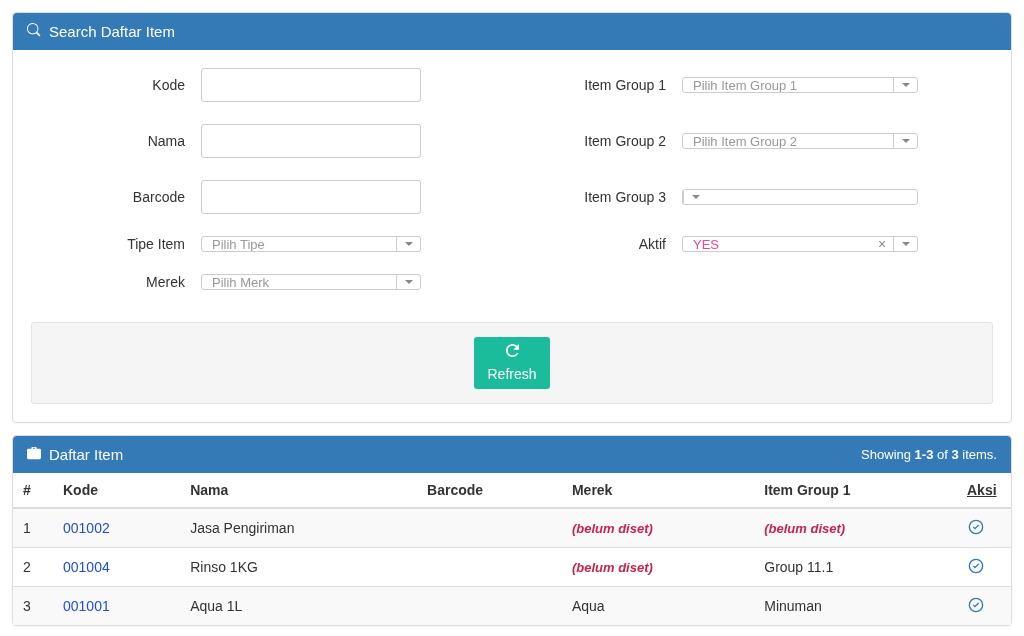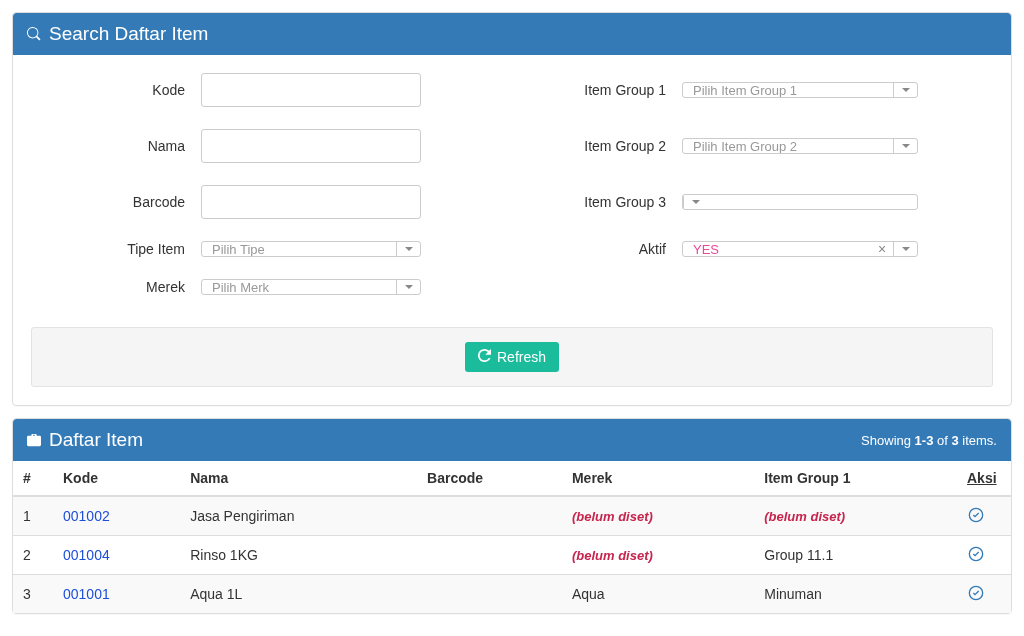--- a/index.html
+++ b/index.html
@@ -22,23 +22,23 @@
     color: #fff;
     padding: 10px 14px;
     border-top-left-radius: 4px;
     border-top-right-radius: 4px;
     display: flex;
     align-items: center;
     justify-content: space-between;
   }
   .heading-left {
     display: flex;
-    align-items: center;
+    align-items: flex-start;
     gap: 8px;
-    font-size: 19px;
+    font-size: 15px;
   }
   .icon {
     display: inline-flex;
     width: 14px;
     height: 14px;
     align-items: center;
     justify-content: center;
   }
   .icon svg { width: 14px; height: 14px; fill: currentColor; }
   .panel-body { padding: 18px 18px 6px 18px; }
@@ -117,20 +117,21 @@
   .btn {
     display: inline-flex;
     align-items: center;
     gap: 6px;
     padding: 7px 13px;
     border: none;
     border-radius: 3px;
     font-size: 14px;
     cursor: pointer;
     color: #fff;
+    flex-direction: column;
   }
   .btn-info { background: #1abc9c; }
   .icon-refresh svg { width: 13px; height: 13px; fill: #fff; }
   .showing { font-size: 13px; }
   .table {
     width: 100%;
     border-collapse: collapse;
   }
   .table th, .table td {
     padding: 9px 10px;

